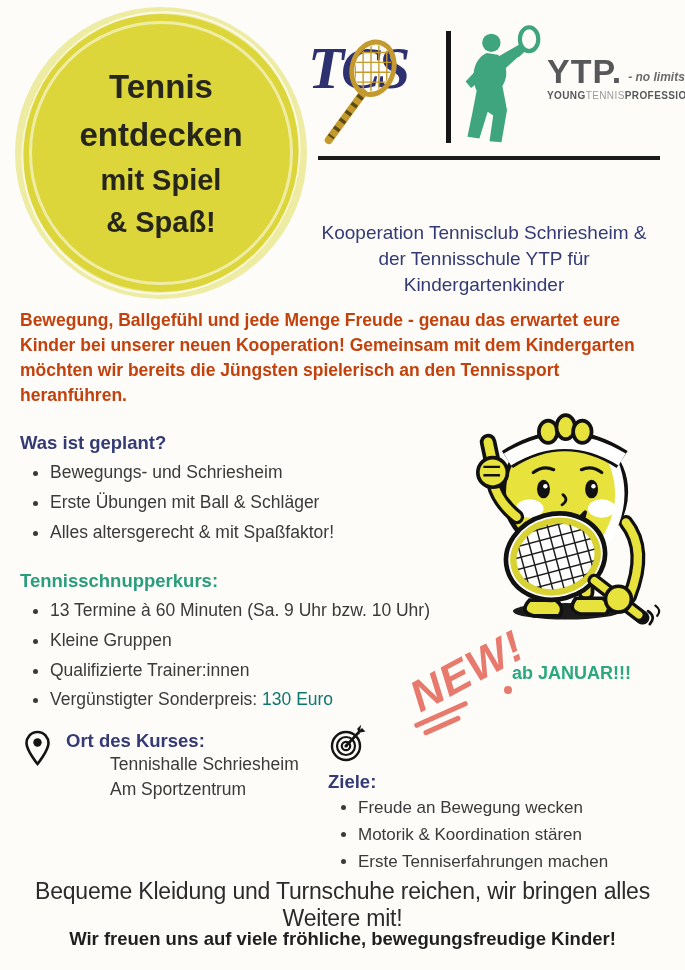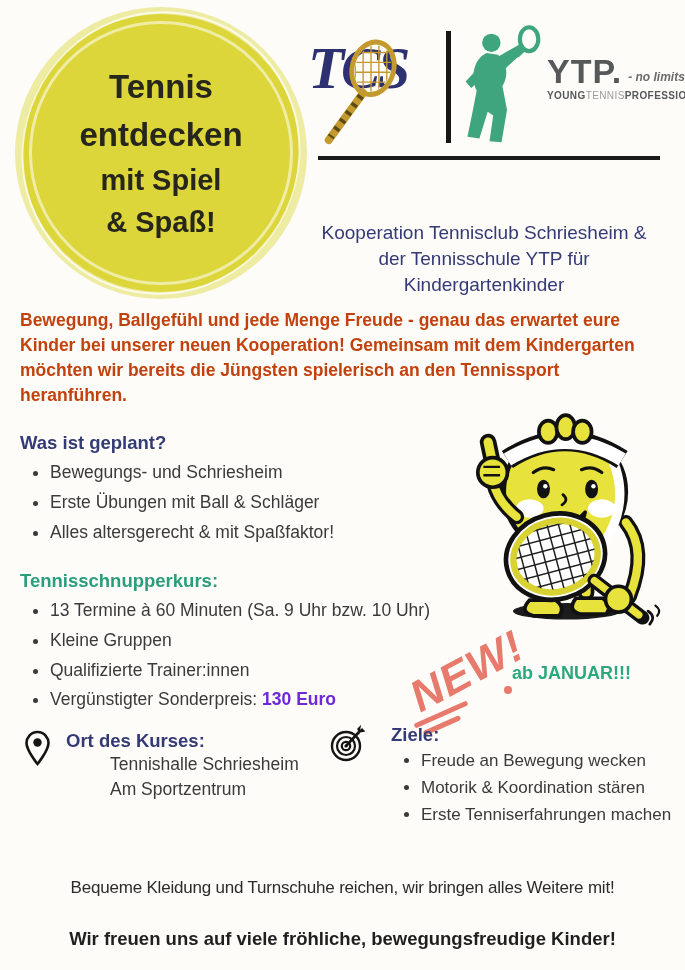--- a/index.html
+++ b/index.html
@@ -53,47 +53,47 @@
     font-size:17.5px; font-weight:700; color:#c2410c; line-height:1.43; }
 
   .section-heading { font-size:18.5px; font-weight:800; }
   .navy { color:#333a75; }
   .teal { color:#2a9d7c; }
 
   .plan { position:absolute; left:20px; top:432px; width:440px; }
   .course { position:absolute; left:20px; top:570px; width:470px; }
   ul.bullets { margin:7px 0 0 0; padding-left:30px; }
   ul.bullets li { font-size:17.5px; color:#3a3a3a; margin-bottom:7px; line-height:1.3; }
-  .bold-price { font-weight:700; color:#6d28d9; }
+  .bold-price { font-weight:400; color:#0f766e; }
 
   .mascot { position:absolute; left:448px; top:404px; width:228px; height:222px; }
 
   
   .promo-new { position:absolute; left:400px; top:628px; width:120px; height:100px; }
   .new-text {
     position:absolute; left:6px; top:18px;
     font-size:44px; font-weight:800; font-style:italic; color:#e8796d;
     transform:rotate(-28deg); letter-spacing:1px;
   }
   .new-dot { position:absolute; left:104px; top:58px; width:8px; height:8px; border-radius:50%; background:#e8796d; }
   .new-u1 { position:absolute; left:12px; top:84px; width:58px; height:5px; background:#e8796d; border-radius:3px; transform:rotate(-24deg); }
   .new-u2 { position:absolute; left:22px; top:95px; width:40px; height:5px; background:#e8796d; border-radius:3px; transform:rotate(-24deg); }
   .promo-start { position:absolute; left:512px; top:663px; font-size:18px; font-weight:800; color:#2aa87e; }
 
   
   .loc-block { position:absolute; left:24px; top:730px; display:flex; gap:15px; }
   .loc-text .line { font-size:17.5px; color:#3a3a3a; line-height:1.45;margin-left:44px; }
-  .goals-block { position:absolute; left:328px; top:724px; display:flex; gap:23px; }
+  .goals-block { position:absolute; left:328px; top:724px; display:flex; gap:7px;flex-direction:column; }
   .goals-block ul.bullets { margin-top:4px; padding-left:30px; }
   .goals-block ul.bullets li { font-size:17px; margin-bottom:5px; }
   .email-block { position:absolute; left:20px; top:820px; display:flex; align-items:center; gap:25px; }
   .email-link { font-size:19px; color:#2a9d8f; text-decoration:none; }
 
   .footer1 { position:absolute; left:0; top:878px; width:100%; text-align:center;
-    font-size:17px; font-weight:400; color:#2b2b2b; letter-spacing:-.2px; }
+    font-size:23px; font-weight:400; color:#2b2b2b; letter-spacing:-.2px; }
   .footer2 { position:absolute; left:0; top:928px; width:100%; text-align:center;
     font-size:18.5px; font-weight:800; color:#1f1f1f; }
 
   .icon svg { display:block; }
 </style>
 </head>
 <body>
 
 <div class="page">
 

